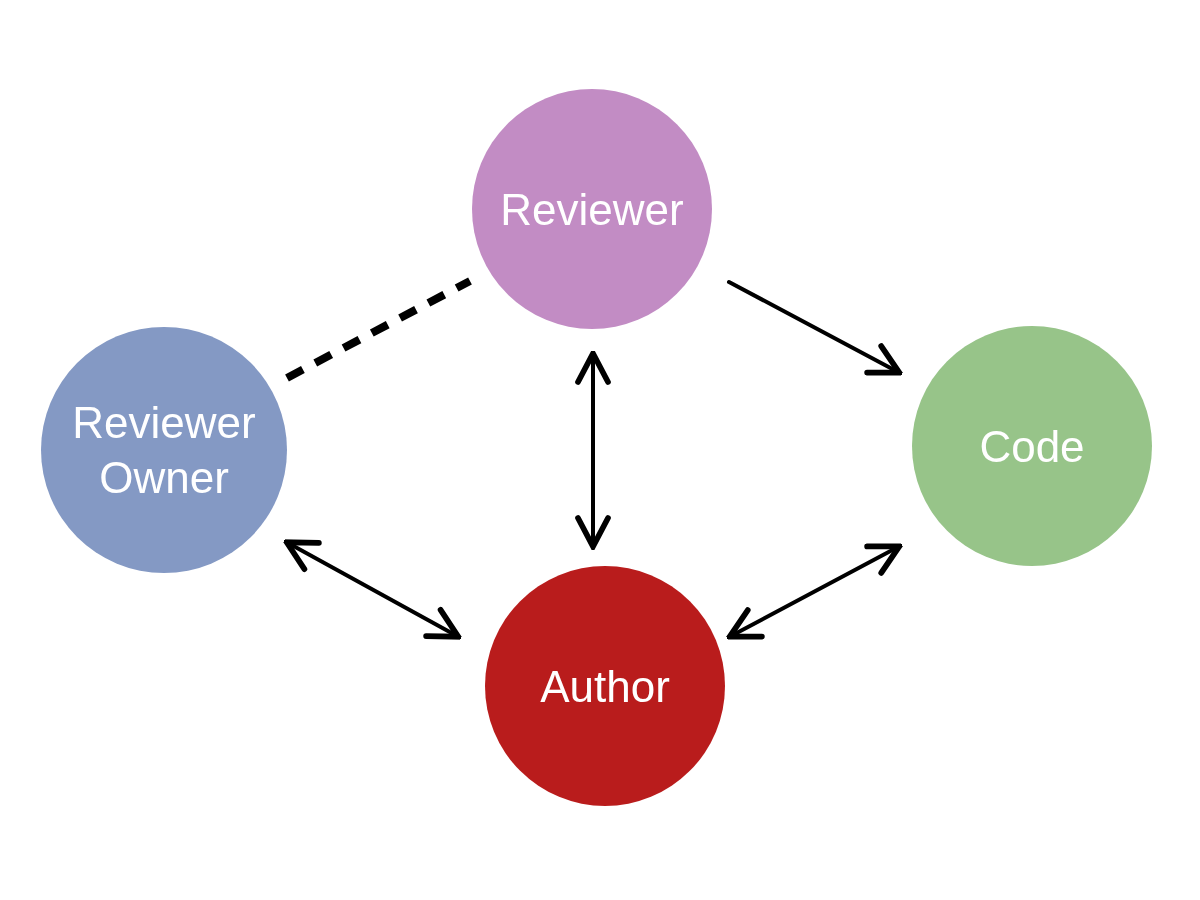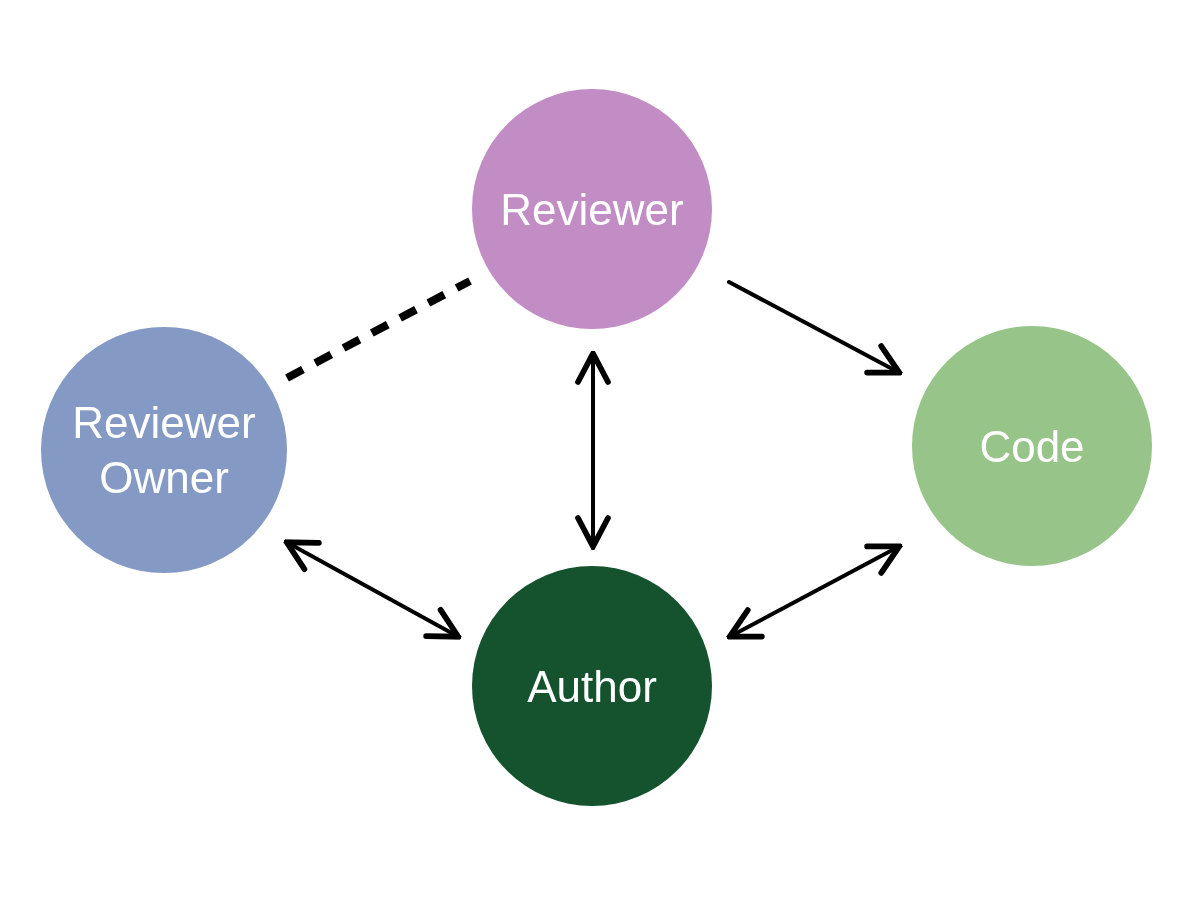--- a/index.html
+++ b/index.html
@@ -90,17 +90,17 @@
   </div>
 
   <div class="node" id="node-reviewer" style="left: 472px; top: 89px; width: 240px; height: 240px; background: rgb(194, 140, 196);">
     <span class="node-label" style="color: rgb(255, 255, 255);">Reviewer</span>
   </div>
 
   <div class="node" id="node-code" style="left: 912px; top: 326px; width: 240px; height: 240px; background: rgb(151, 196, 137);">
     <span class="node-label" style="color: rgb(255, 255, 255);">Code</span>
   </div>
 
-  <div class="node" id="node-author" style="left: 472px; top: 566px; width: 240px; height: 240px; background: #14532d;">
+  <div class="node" id="node-author" style="left: 485px; top: 566px; width: 240px; height: 240px; background: #b91c1c;">
     <span class="node-label" style="color: rgb(255, 255, 255);">Author</span>
   </div>
 
 </div>
 
 </body></html>

